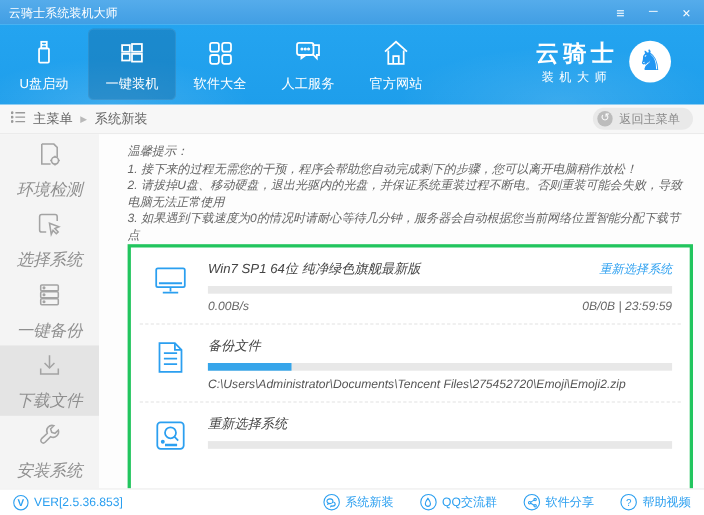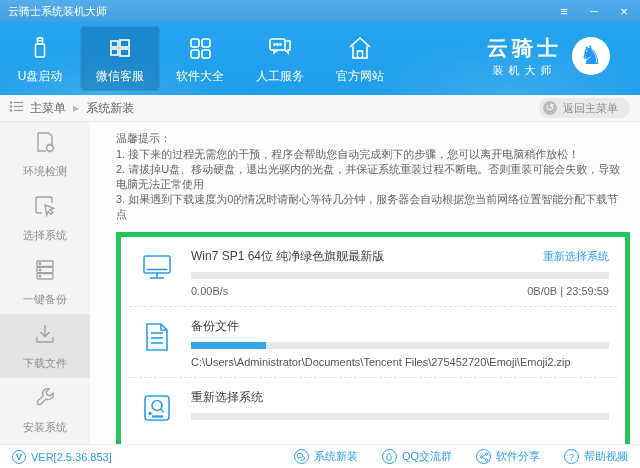--- a/index.html
+++ b/index.html
@@ -42,27 +42,27 @@
   .backbtn { margin-left:auto; background:#e9e9e9; border-radius:11px; height:20px; display:flex; align-items:center; gap:6px;
     padding:0 12px 0 4px; color:#8a8a8a; font-size:11px; cursor:pointer; }
   .backbtn .bcirc { width:14px; height:14px; border-radius:50%; background:#bcbcbc; color:#fff; font-size:10px; line-height:14px; text-align:center; }
 
   
   .bodyrow { flex:1; display:flex; min-height:0; }
   .sidebar { width:90px; background:#f4f4f4; flex:0 0 auto; display:flex; flex-direction:column; }
   .side-item { height:64px; display:flex; flex-direction:column; align-items:center; justify-content:center; gap:5px; cursor:pointer; }
   .side-item.active { background:#e4e4e4; }
   .side-item svg { stroke:#a3a3a3; fill:none; stroke-width:1.4; }
-  .side-item .slabel { font-size:11px; color:#8f8f8f; }
-
-  .main { flex:1; background:#fdfdfd; padding:9px 12px 0 26px; min-width:0; }
+  .side-item .slabel { font-size:15px; color:#8f8f8f;font-style:italic; }
+
+  .main { flex:1; background:#fdfdfd; padding:9px 12px 0 26px; min-width:0;font-style:italic; }
   .tips { font-size:11px; color:#666; line-height:15px; }
   .tips .tips-title { margin-bottom:1px; }
 
-  .panel { margin-top:10px; width:514px; height:227px; background:#fff; border:5px solid #22c55e; overflow:hidden; }
+  .panel { margin-top:0; width:514px; height:227px; background:#fff; border:3px solid #22c55e; overflow:hidden; }
   .drow { display:flex; padding:11px 16px 9px 18px; }
   .dicon { width:36px; flex:0 0 auto; margin-right:16px; display:flex; align-items:flex-start; justify-content:center; padding-top:2px; }
   .dicon svg { stroke:#2b9ff0; fill:none; stroke-width:1.6; }
   .dbody { flex:1; min-width:0; }
   .dtop { display:flex; justify-content:space-between; align-items:center; }
   .dtitle { font-size:12px; color:#444; }
   .dlink { font-size:11px; color:#2b9ff0; cursor:pointer; }
   .dbar { height:7px; background:#e8e8e8; margin-top:7px; }
   .dfill { height:100%; background:#36a5ea; width:0; }
   .dbottom { display:flex; justify-content:space-between; margin-top:6px; font-size:11px; color:#666; }
@@ -106,21 +106,21 @@
     </div>
     <div class="nav-item active">
       <span class="nicon">
         <svg width="30" height="30" viewBox="0 0 30 30">
             <rect x="6" y="8" width="7" height="6"></rect>
             <rect x="15" y="7" width="9" height="7"></rect>
             <rect x="6" y="16" width="7" height="6"></rect>
             <rect x="15" y="16" width="9" height="7"></rect>
           </svg>
       </span>
-      <span class="nlabel">微信客服</span>
+      <span class="nlabel">一键装机</span>
     </div>
     <div class="nav-item">
       <span class="nicon">
         <svg width="28" height="28" viewBox="0 0 28 28">
             <rect x="5" y="5" width="8" height="8" rx="2"></rect>
             <rect x="16" y="5" width="8" height="8" rx="2"></rect>
             <rect x="5" y="16" width="8" height="8" rx="2"></rect>
             <rect x="16" y="16" width="8" height="8" rx="2"></rect>
           </svg>
       </span>

